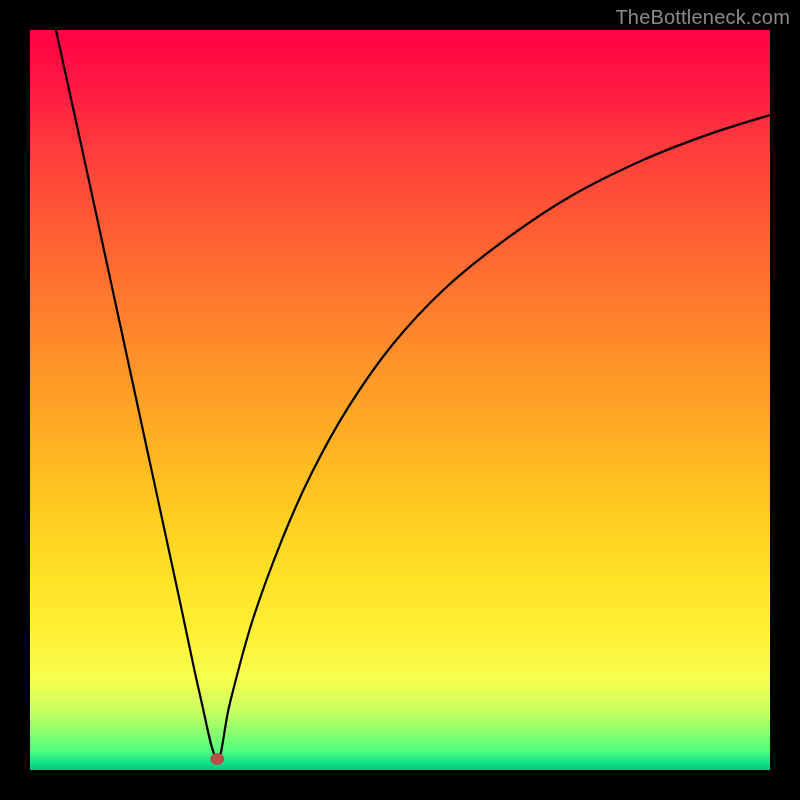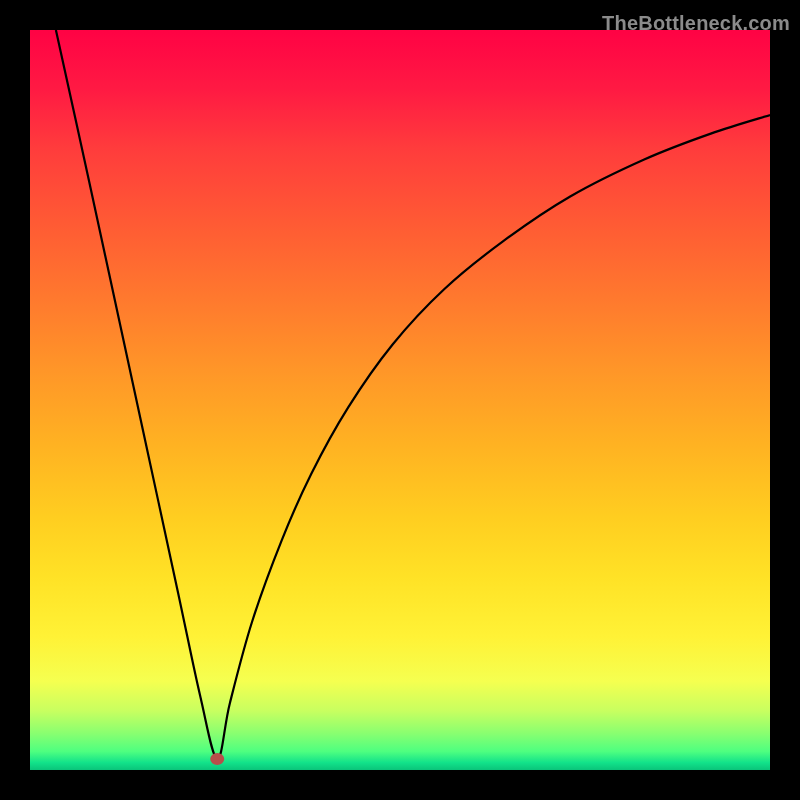--- a/index.html
+++ b/index.html
@@ -57,25 +57,25 @@
   .curve-path {
     fill: none;
     stroke: #000;
     stroke-width: 2.2;
   }
   .min-dot {
     fill: #b74f4a;
   }
   .watermark {
     position: absolute;
-    top: 12px;
+    top: 6px;
     right: 10px;
     color: #8b8b8b;
     font-size: 20px;
-    font-weight: 700;
+    font-weight: 400;
     letter-spacing: 0.2px;
     user-select: none;
   }
 </style>
 </head>
 <body>
 
 <div class="frame">
   <div class="watermark">TheBottleneck.com</div>
 

